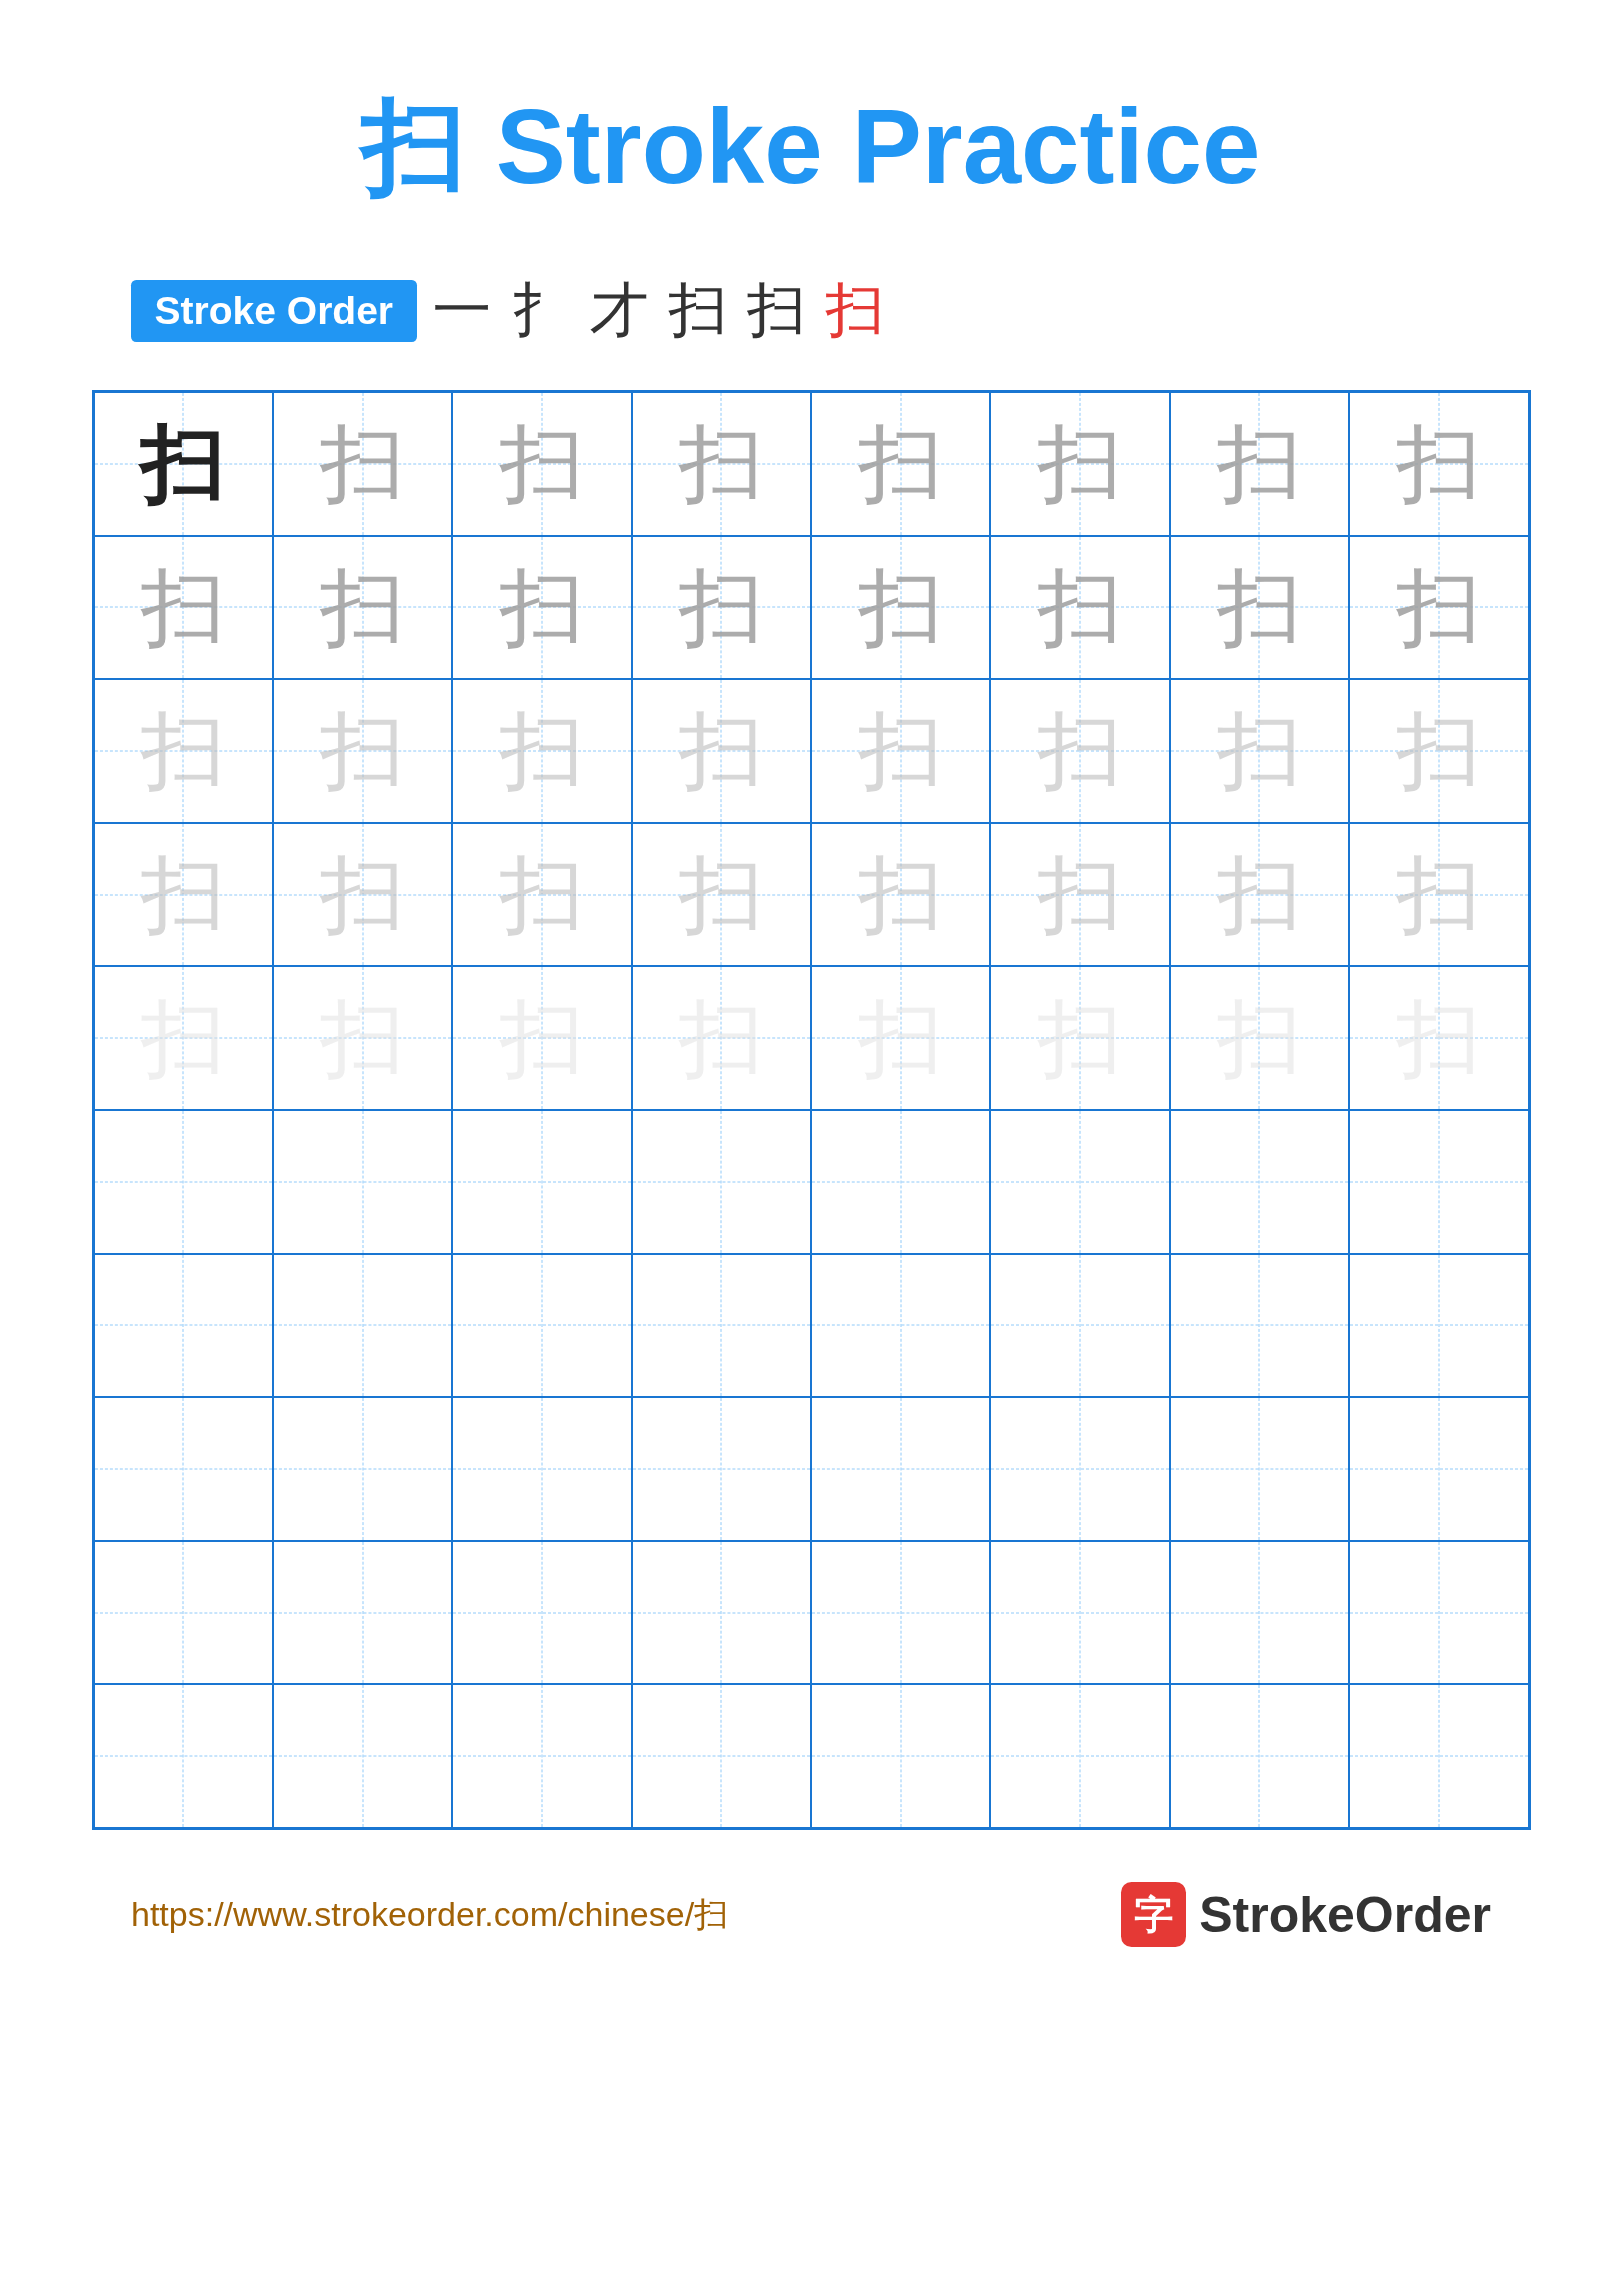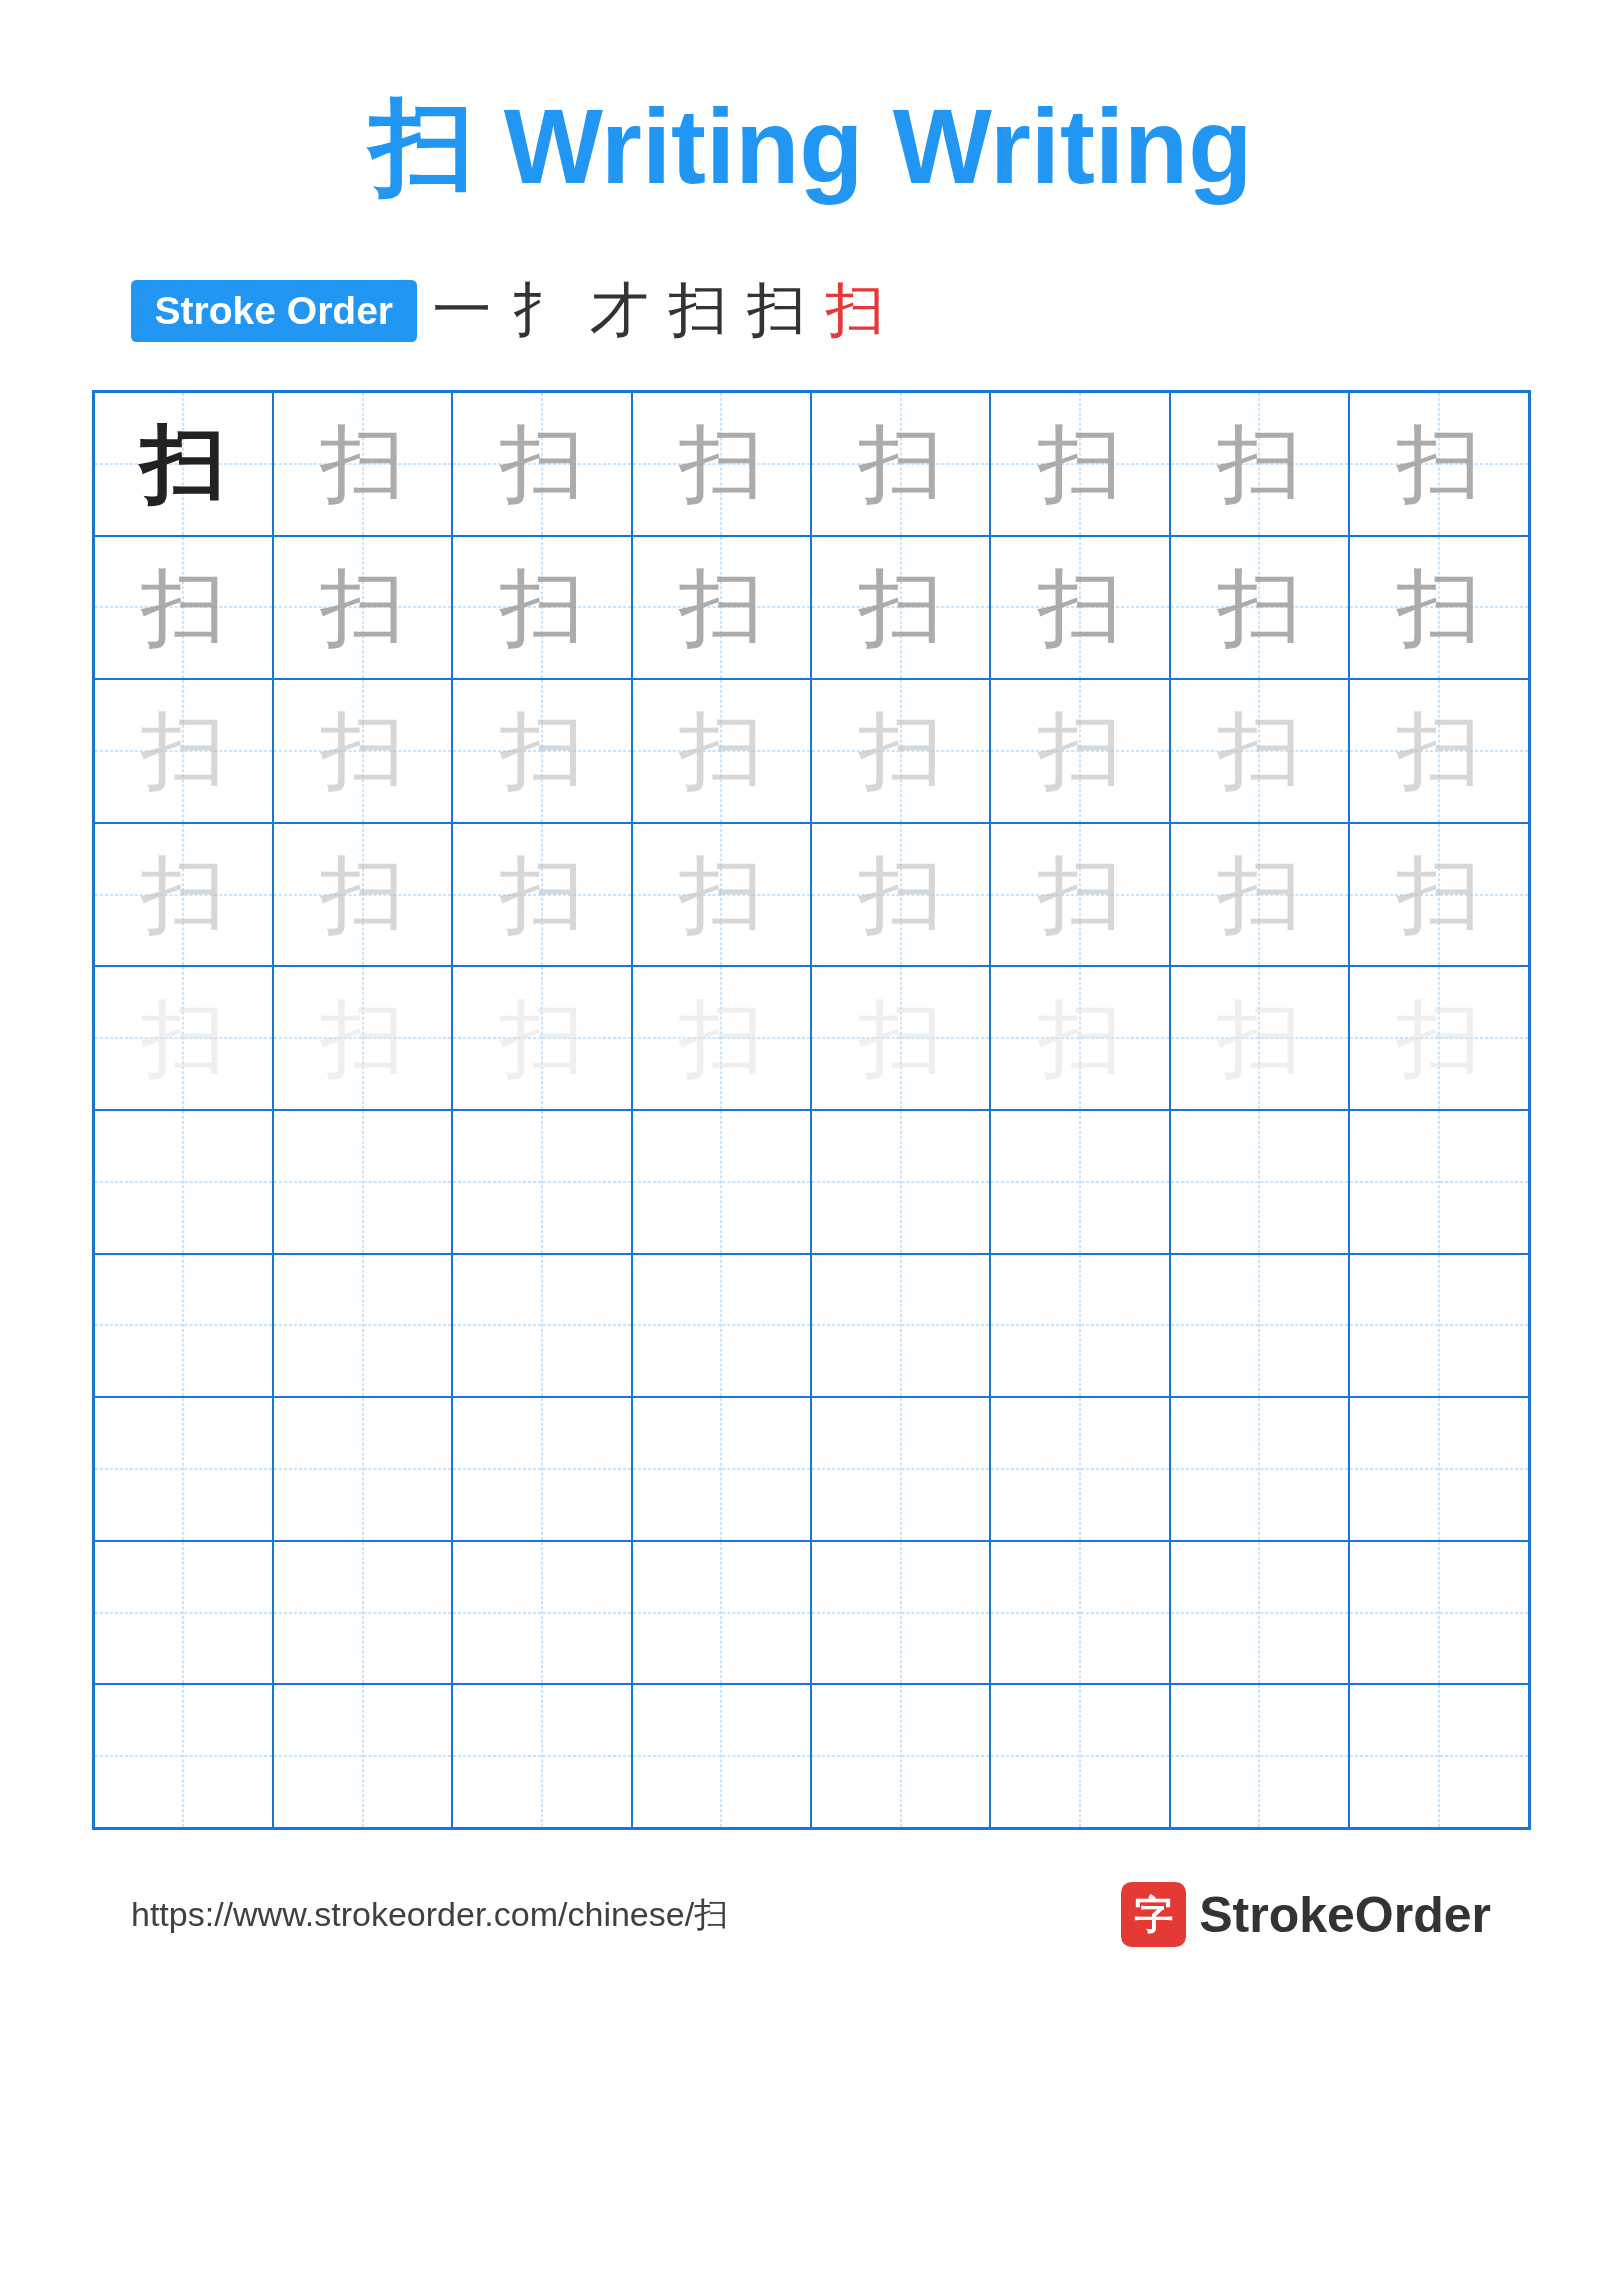--- a/index.html
+++ b/index.html
@@ -139,21 +139,21 @@
       display: flex;
       justify-content: space-between;
       align-items: center;
       width: 100%;
       margin-top: 52px;
       padding: 0 39px;
     }
 
     .footer-url {
       font-size: 34px;
-      color: #404040;
+      color: #a16207;
     }
 
     .footer-brand {
       display: flex;
       align-items: center;
       gap: 13px;
     }
 
     .footer-brand-icon {
       width: 65px;
@@ -172,21 +172,21 @@
       font-size: 50px;
       font-weight: bold;
       color: #333;
     }
   </style>
 </head>
 <body>
 
 <div class="page">
 
-  <h1 class="title">扫 Writing Writing</h1>
+  <h1 class="title">扫 Stroke Practice</h1>
 
   <div class="stroke-order-row">
     <span class="stroke-order-badge">Stroke Order</span>
     <div class="stroke-steps">
       <span class="stroke-step">一</span>
       <span class="stroke-step">扌</span>
       <span class="stroke-step">才</span>
       <span class="stroke-step">扫</span>
       <span class="stroke-step">扫</span>
       <span class="stroke-step red">扫</span>

